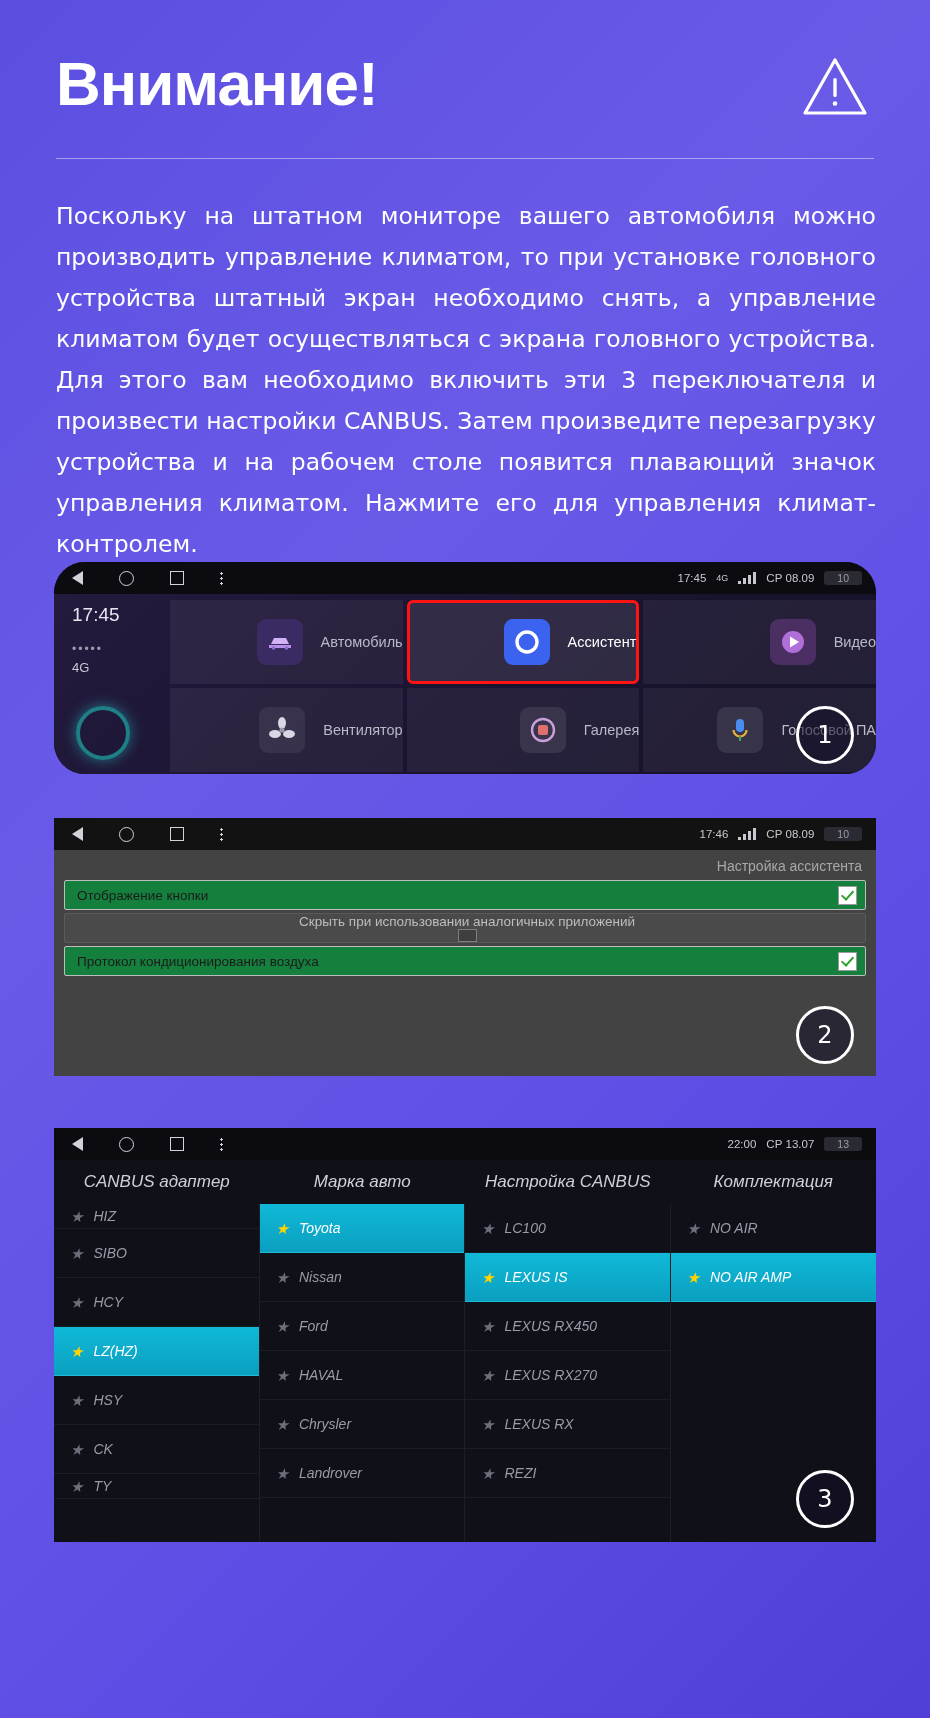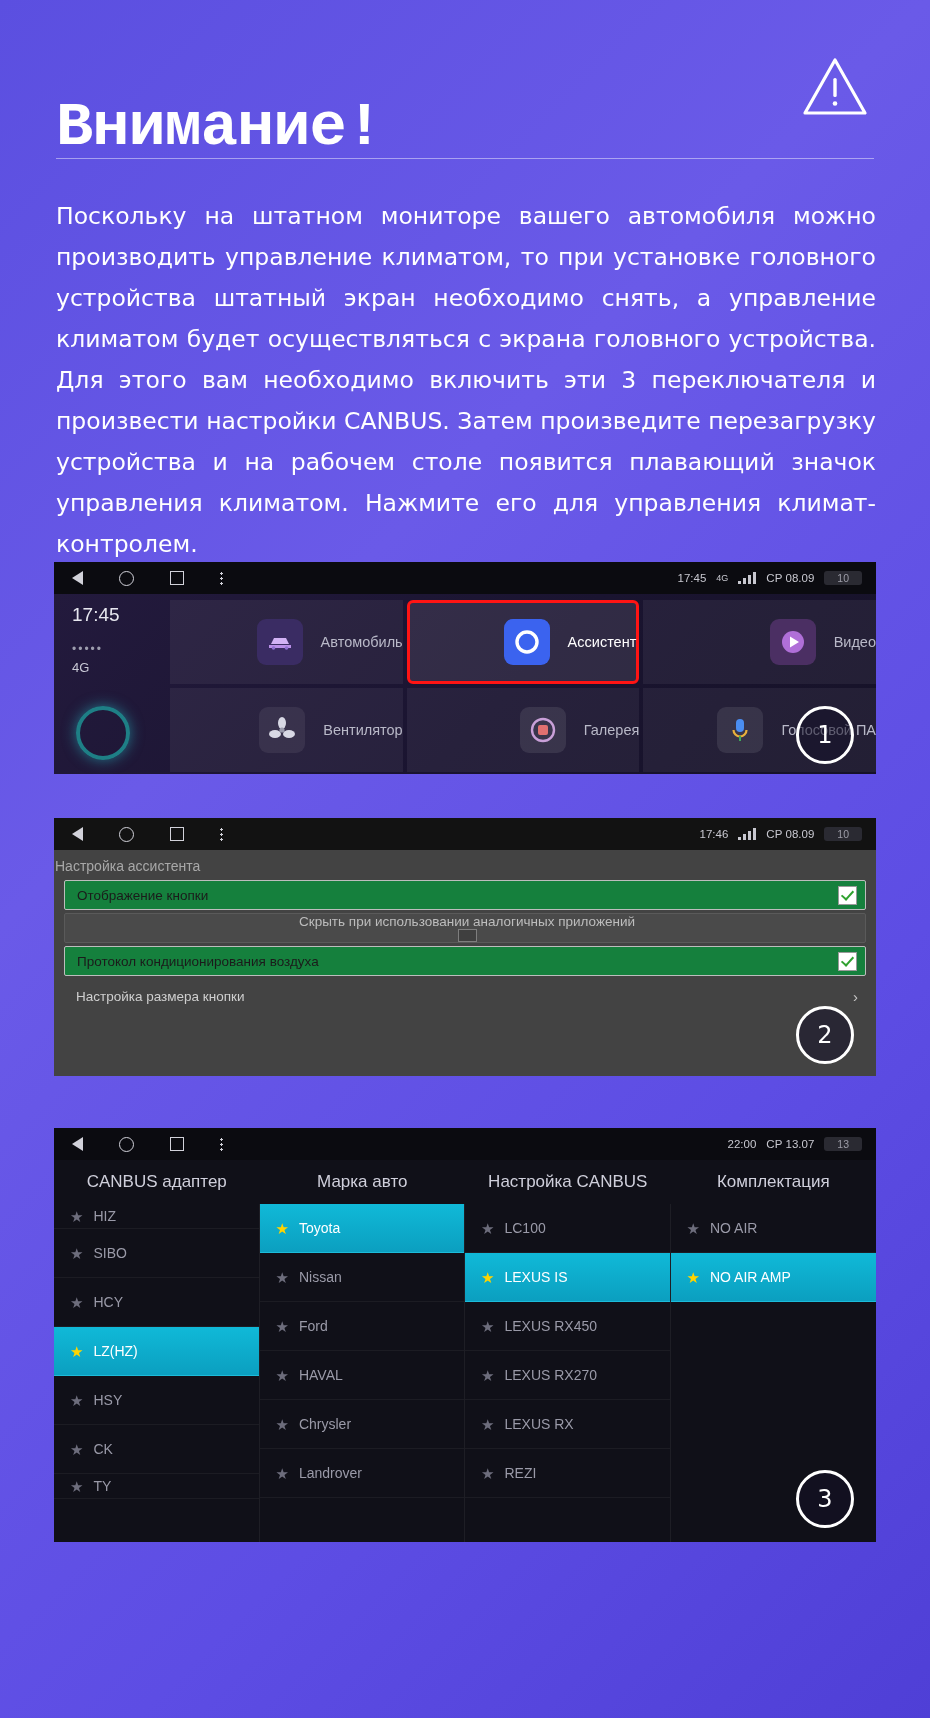--- a/index.html
+++ b/index.html
@@ -28,22 +28,21 @@
     height: 120px;
   }
   .title {
     position: absolute;
     left: 0;
     top: 0;
     font-size: 62px;
     font-weight: bold;
     color: #ffffff;
     letter-spacing: -1px;
-    font-family: Liberation Mono, monospace;
-    margin-top: 44px;
+    font-family: Liberation Sans, sans-serif;
   }
   .warn-icon {
     position: absolute;
     right: 6px;
     top: 8px;
     width: 66px;
     height: 62px;
   }
   .divider {
     position: absolute;
@@ -68,21 +67,21 @@
   }
 
   
   .shot {
     position: absolute;
     left: 54px;
     width: 822px;
     background: #13131a;
     overflow: hidden;
   }
-  #shot1 { top: 562px; height: 212px; background:#1b1430; }
+  #shot1 { top: 562px; height: 212px; background:#1b1430;border-radius:31px; }
   #shot2 { top: 818px; height: 258px; background:#3a3a3a; }
   #shot3 { top: 1128px; height: 414px; background:#0c0c12; }
 
   
   .statusbar {
     position: relative;
     height: 32px;
     background: #0b0b10;
     color: #cfcfd6;
     font-size: 12px;
@@ -227,20 +226,21 @@
   
   .assist-body {
     position: relative;
     height: 226px;
     background: #434343;
   }
   .assist-header {
     color: #a8a8a8;
     font-size: 14px;
     padding: 8px 14px 6px 1px;
+    text-align: right;
   }
   .arow {
     margin: 0 10px 3px 10px;
     height: 28px;
     background: #15803d;
     border: 1px solid #bdbdbd;
     border-radius: 2px;
     display: flex;
     align-items: center;
     justify-content: space-between;
@@ -279,20 +279,21 @@
     background: #3f3f3f;
     border-color: #7e7e7e;
   }
   .chev { color: #c6c6c6; font-size: 15px; }
 
   
   .canbus {
     position: relative;
     height: 382px;
     background: #101018;
+    font-style: italic;
   }
   .cb-cols {
     position: absolute;
     left: 0; top: 0;
     width: 822px; height: 44px;
     display: grid;
     grid-template-columns: repeat(4, 1fr);
     align-items: center;
   }
   .cb-col-title {
@@ -497,24 +498,20 @@
       <div class="arow dim">
         <span>Скрыть при использовании аналогичных приложений</span>
         <span class="chk dimbox"></span>
       </div>
 
       <div class="arow">
         <span>Протокол кондиционирования воздуха</span>
         <span class="chk on"></span>
       </div>
 
-      <div class="arow plain">
-        <span>Настройка размера кнопки</span>
-        <span class="chev">›</span>
-      </div>
     </div>
 
     <div class="badge" id="badge2">2</div>
   </div>
 
   <div class="shot" id="shot3">
     <div class="statusbar">
       <div class="sb-nav">
         <span class="tri-back"></span>
         <span class="circ-home"></span>

